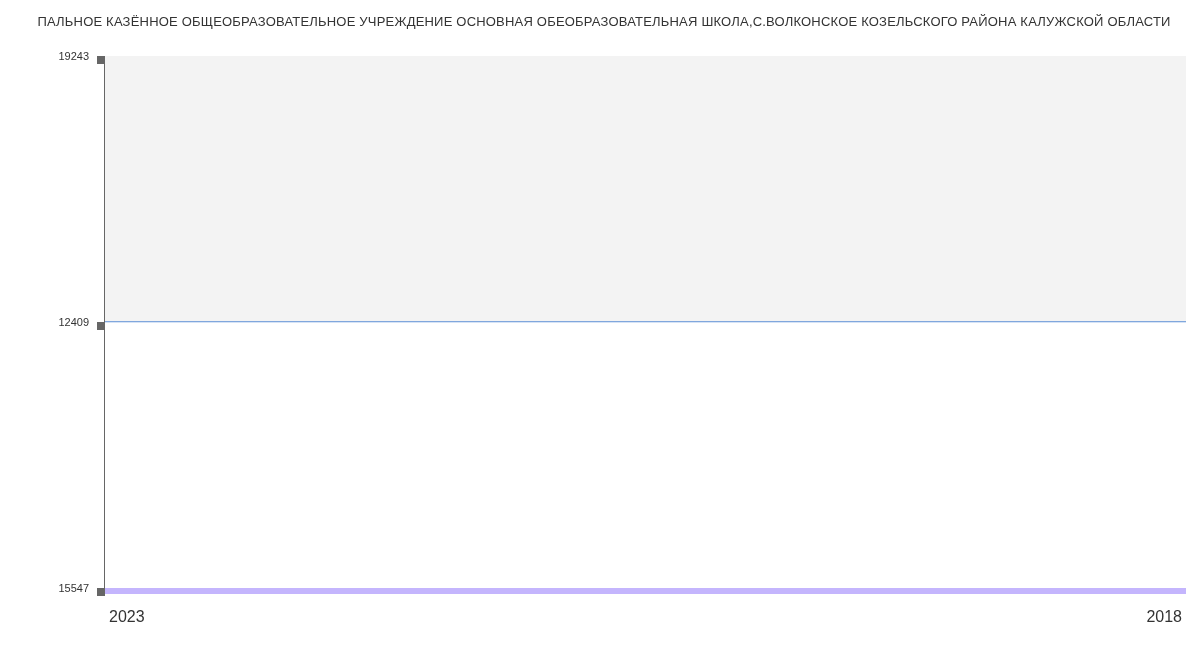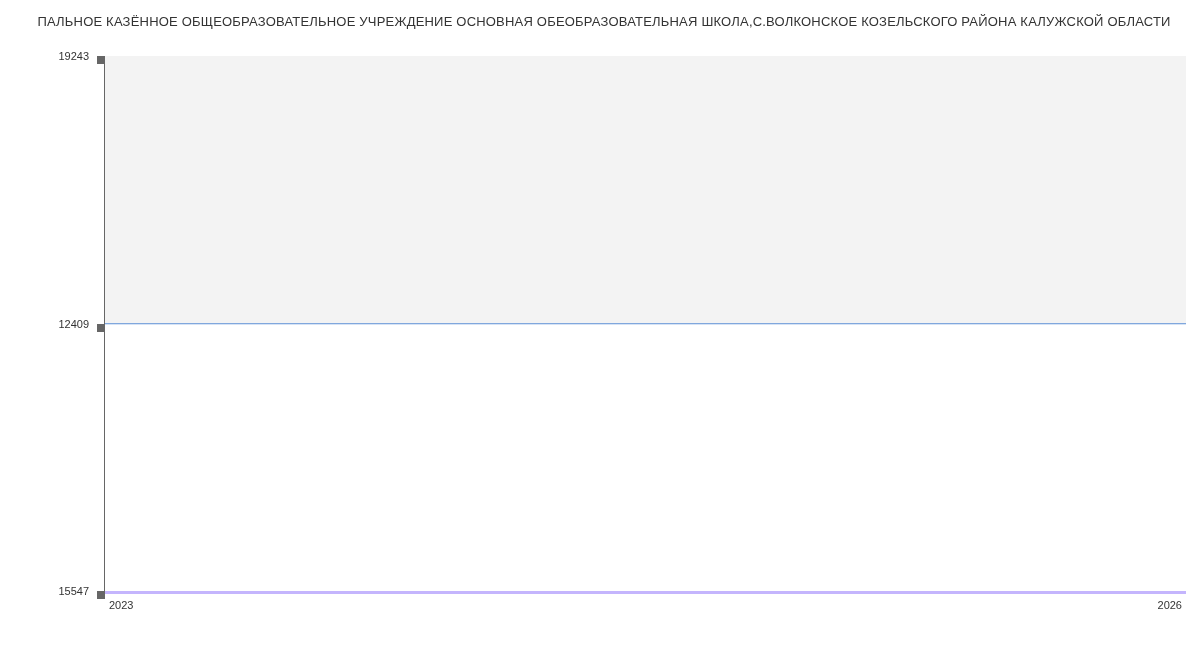--- a/index.html
+++ b/index.html
@@ -26,21 +26,21 @@
       right: 0;
       bottom: 30px;
     }
     .plot-area {
       position: absolute;
       left: 100px;
       right: 18px;
       top: 24px;
       bottom: 30px;
       border-left: 1px solid #666;
-      border-bottom: 3px solid #c4b5fd;
+      border-bottom: 6px solid #c4b5fd;
     }
     .upper-band {
       position: absolute;
       left: 0;
       right: 0;
       top: 0;
       height: 50%;
       background: #f3f3f3;
     }
     .data-line {
@@ -64,22 +64,22 @@
       right: 100%;
       margin-right: 12px;
       font-size: 11px;
       color: #333;
       transform: translateY(-50%);
       white-space: nowrap;
     }
     .x-label {
       position: absolute;
       top: 100%;
-      margin-top: 4px;
-      font-size: 11px;
+      margin-top: 16px;
+      font-size: 16px;
       color: #333;
       transform: translateX(-50%);
     }
     .x-label.left { left: 0; transform: translateX(0); }
     .x-label.right { right: 0; left: auto; transform: translateX(0); }
   </style>
 </head>
 <body>
 
 <div class="title">ПАЛЬНОЕ КАЗЁННОЕ ОБЩЕОБРАЗОВАТЕЛЬНОЕ УЧРЕЖДЕНИЕ ОСНОВНАЯ ОБЕОБРАЗОВАТЕЛЬНАЯ ШКОЛА,С.ВОЛКОНСКОЕ КОЗЕЛЬСКОГО РАЙОНА КАЛУЖСКОЙ ОБЛАСТИ</div>
@@ -91,15 +91,15 @@
 
     <div class="y-tick" style="top:0"></div>
     <div class="y-tick" style="top:50%"></div>
     <div class="y-tick" style="top:100%"></div>
 
     <div class="y-label" style="top:0">19243</div>
     <div class="y-label" style="top:50%">12409</div>
     <div class="y-label" style="top:100%">15547</div>
 
     <div class="x-label left">2023</div>
-    <div class="x-label right">2026</div>
+    <div class="x-label right">2018</div>
   </div>
 </div>
 
 </body></html>

